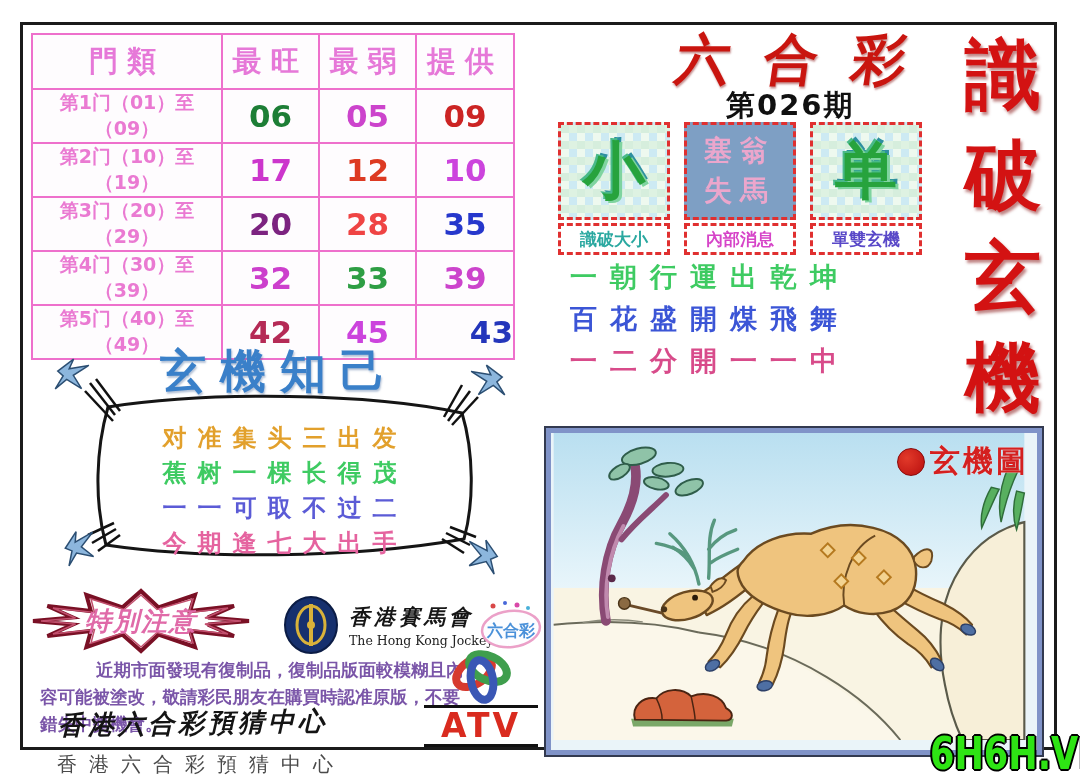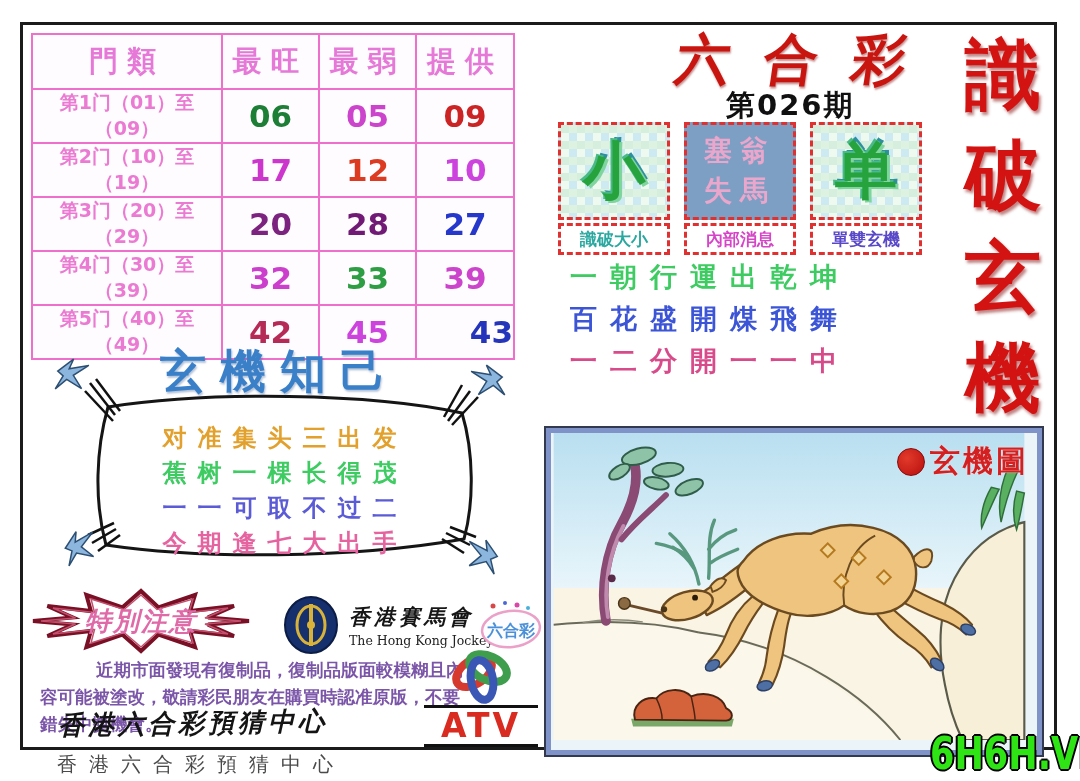--- a/index.html
+++ b/index.html
@@ -98,22 +98,22 @@
     </tr>
     <tr>
       <td class="lbl">第2门（10）至（19）</td>
       <td class="num" style="color: rgb(204, 54, 204);">17</td>
       <td class="num" style="color: rgb(221, 58, 34);">12</td>
       <td class="num" style="color: rgb(204, 68, 221);">10</td>
     </tr>
     <tr>
       <td class="lbl">第3门（20）至（29）</td>
       <td class="num" style="color: rgb(124, 35, 128);">20</td>
-      <td class="num" style="color: #701a75; border-radius: 15px;">28</td>
-      <td class="num" style="color: rgb(38, 55, 204);">27</td>
+      <td class="num" style="color: #ef4444; border-radius: 15px;">28</td>
+      <td class="num" style="color: rgb(38, 55, 204);">35</td>
     </tr>
     <tr>
       <td class="lbl">第4门（30）至（39）</td>
       <td class="num" style="color: rgb(204, 63, 204);">32</td>
       <td class="num" style="color: rgb(46, 158, 68);">33</td>
       <td class="num" style="color: rgb(204, 68, 204);">39</td>
     </tr>
     <tr>
       <td class="lbl">第5门（40）至（49）</td>
       <td class="num" style="color: rgb(181, 42, 86);">42</td>

